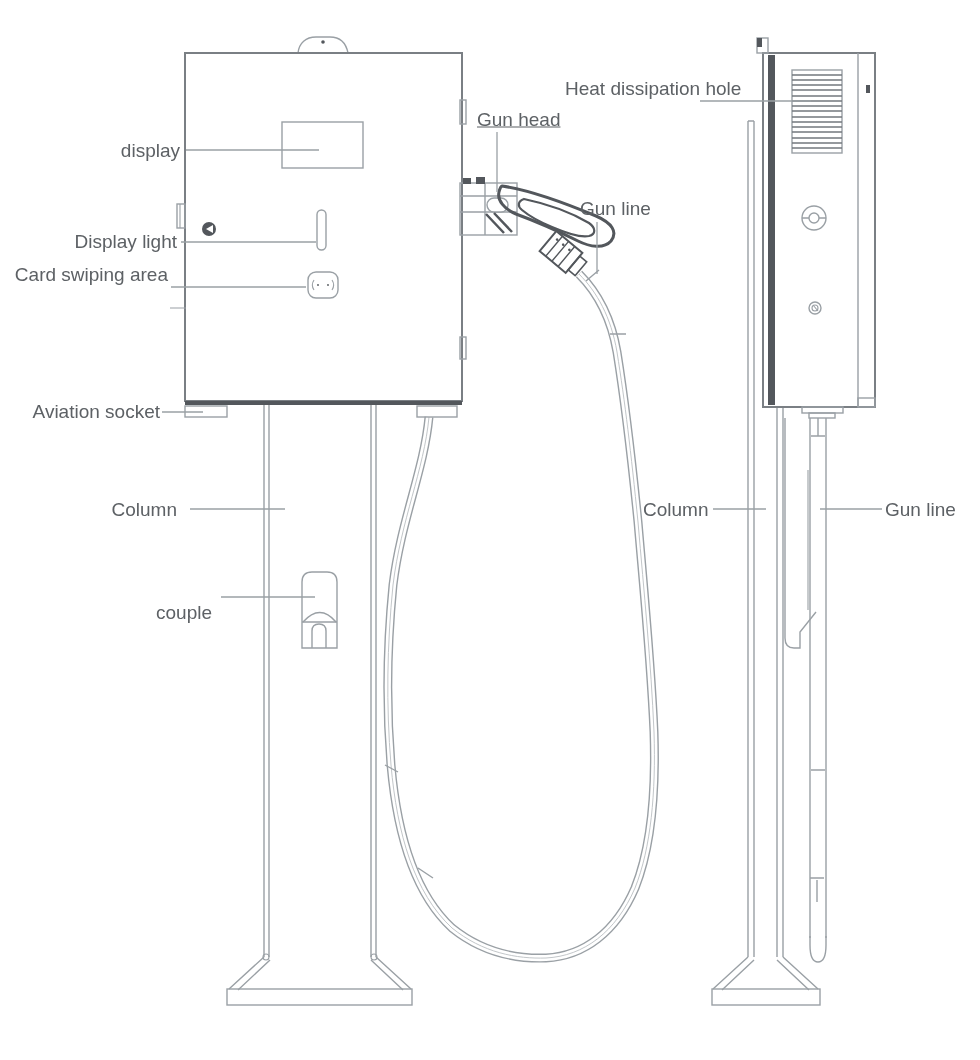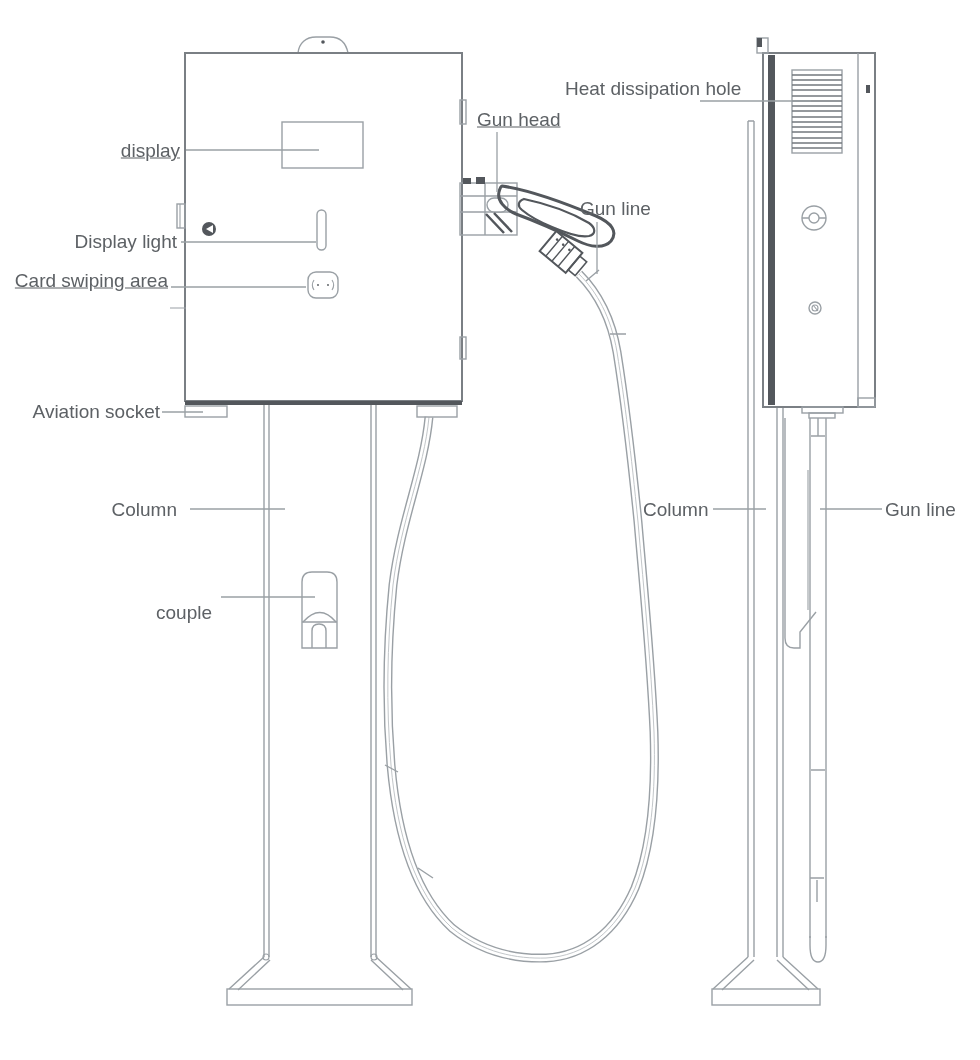--- a/index.html
+++ b/index.html
@@ -167,23 +167,23 @@
       <path class="leader" d="M190,509 H285"></path>
       <path class="leader" d="M221,597 H315"></path>
       <path class="leader" d="M497,132 V192"></path>
       <path class="leader" d="M597,222 V274"></path>
       <path class="leader" d="M700,101 H811"></path>
       <path class="leader" d="M713,509 H766"></path>
       <path class="leader" d="M820,509 H882"></path>
     </g>
   </svg>
 
-  <div class="lbl" style="right:800px;top:150px;text-decoration:underline;">display</div>
+  <div class="lbl" style="right:800px;top:150px;">display</div>
   <div class="lbl" style="right:803px;top:241px;margin-left:30px;">Display light</div>
-  <div class="lbl" style="right:812px;top:280px;text-decoration:underline;">Card swiping area</div>
+  <div class="lbl" style="right:812px;top:274px;">Card swiping area</div>
   <div class="lbl" style="right:820px;top:411px;">Aviation socket</div>
   <div class="lbl" style="right:803px;top:509px;">Column</div>
   <div class="lbl" style="right:768px;top:612px;">couple</div>
   <div class="lbl" style="left:477px;top:119px;text-decoration:underline;">Gun head</div>
   <div class="lbl" style="left:580px;top:208px;">Gun line</div>
   <div class="lbl" style="left:565px;top:88px;">Heat dissipation hole</div>
   <div class="lbl" style="left:643px;top:509px;">Column</div>
   <div class="lbl" style="left:885px;top:509px;">Gun line</div>
 </div>
 

